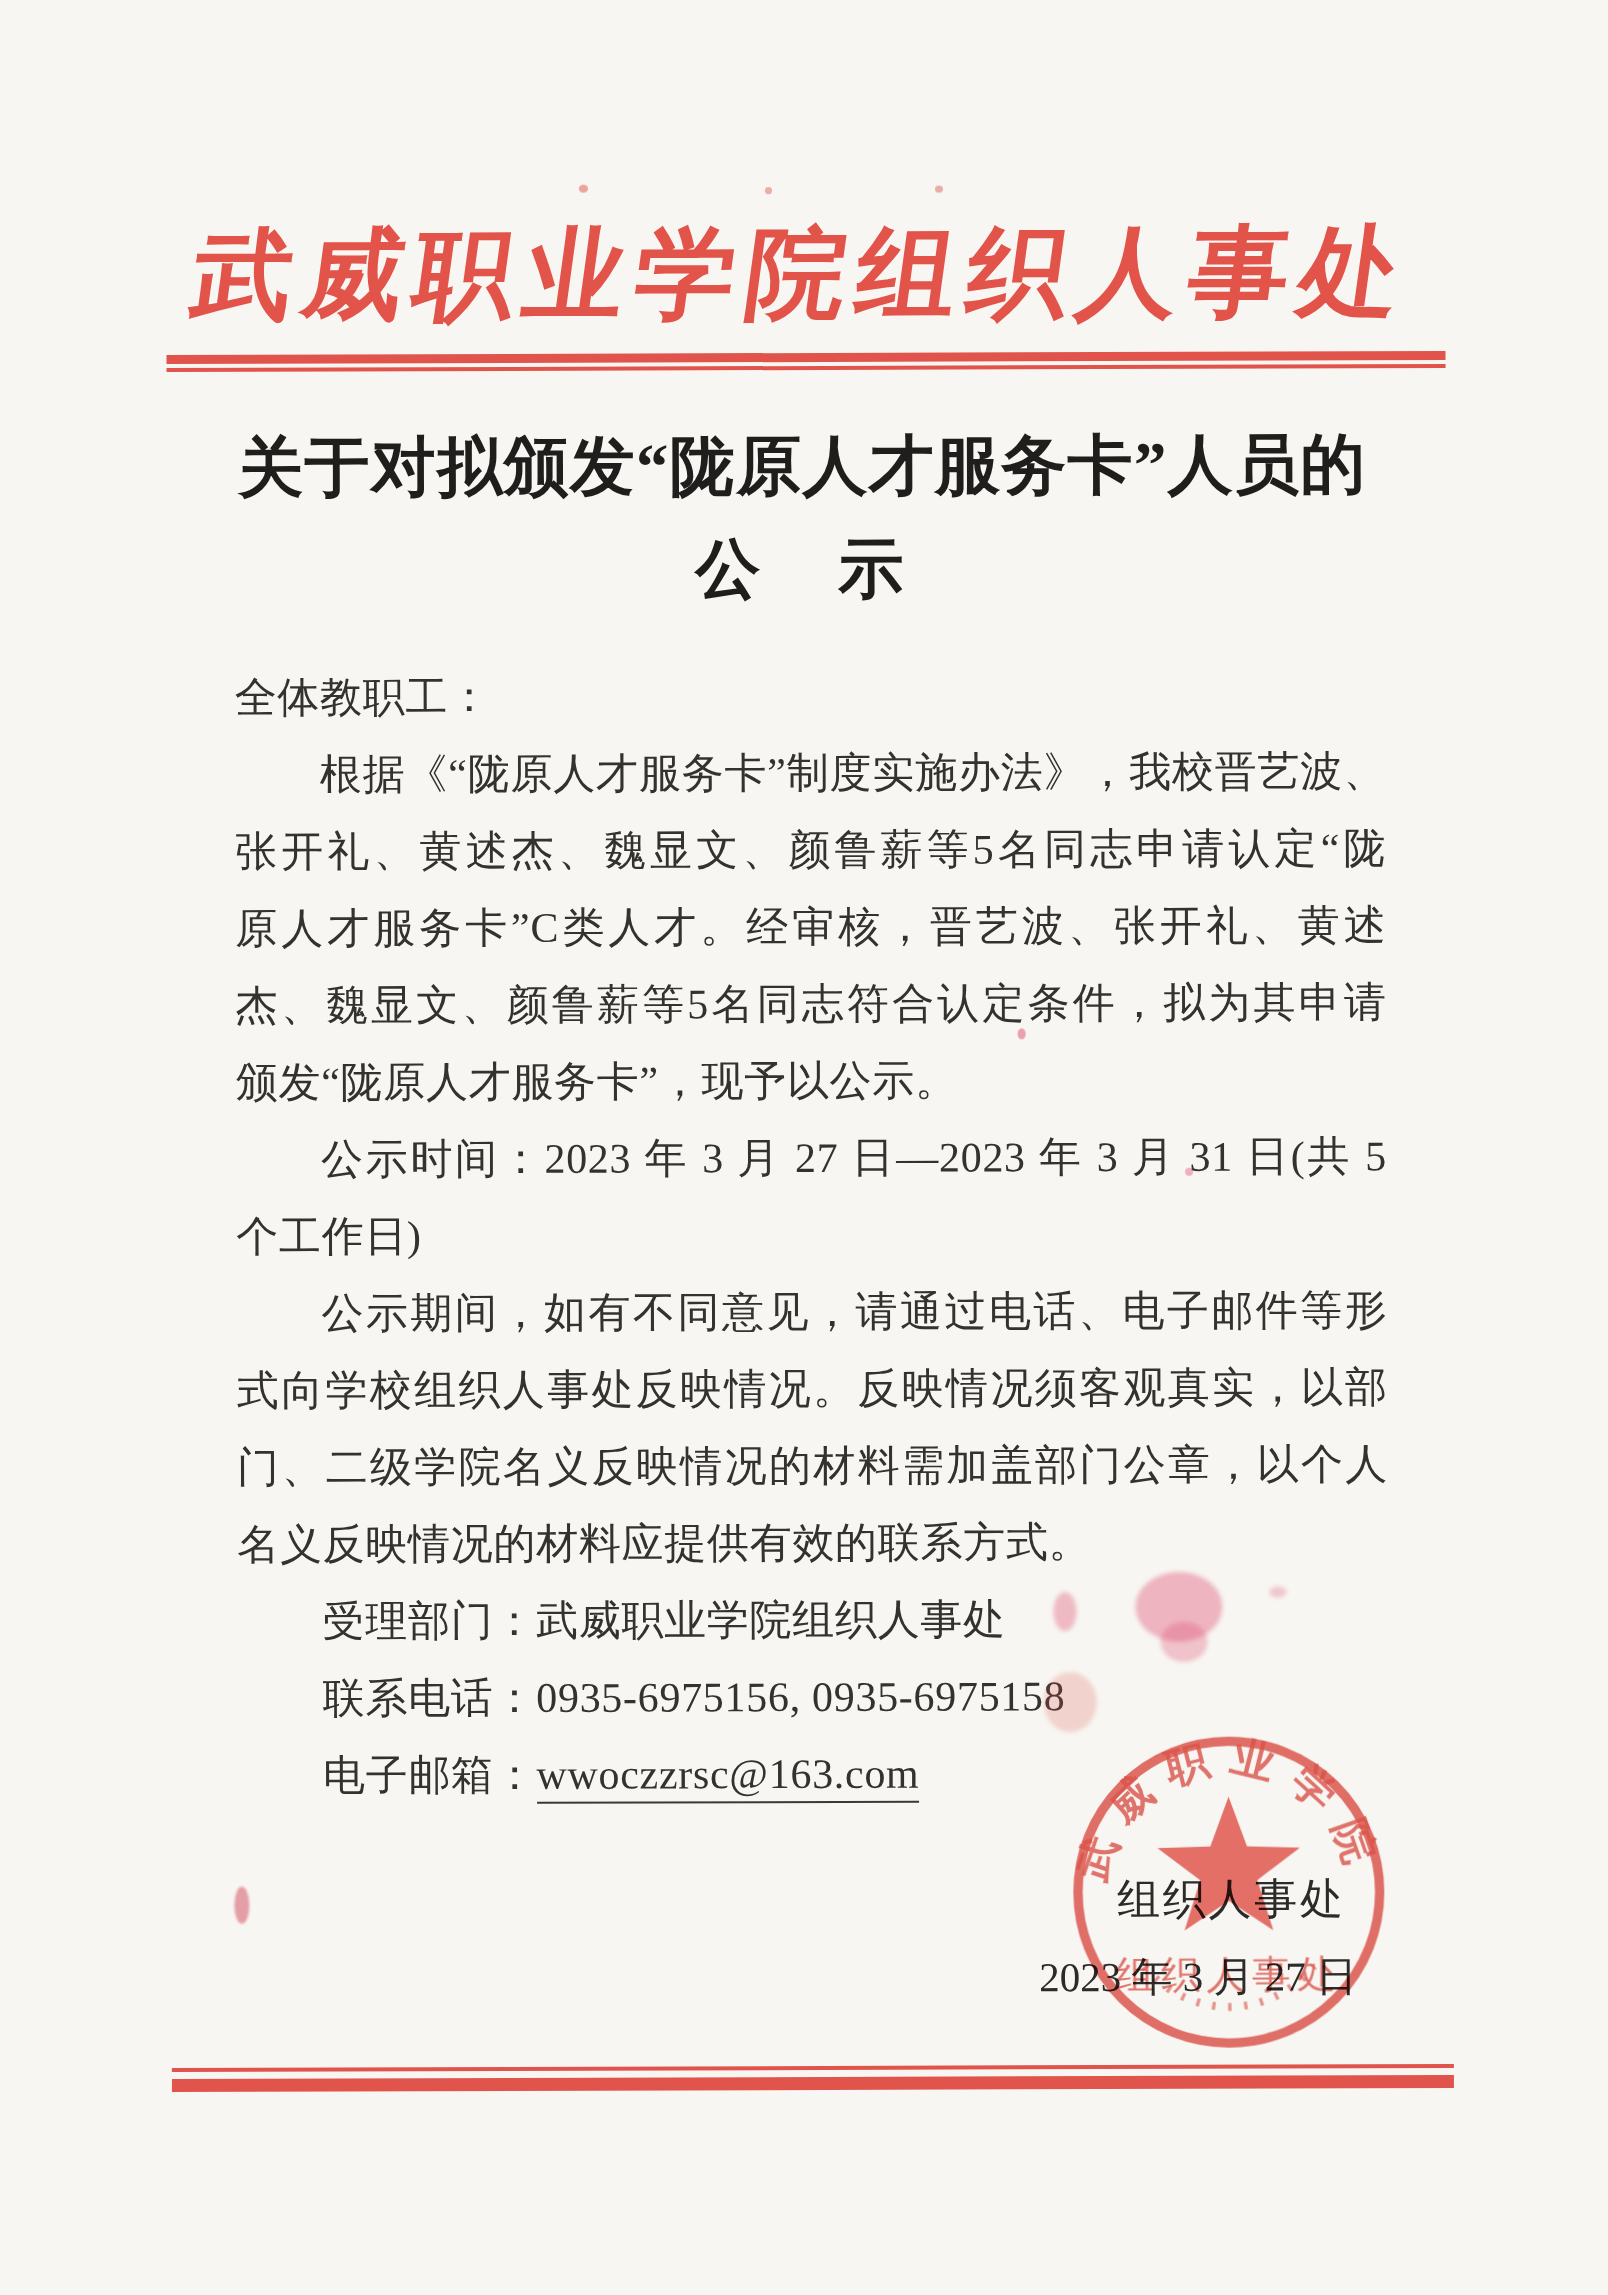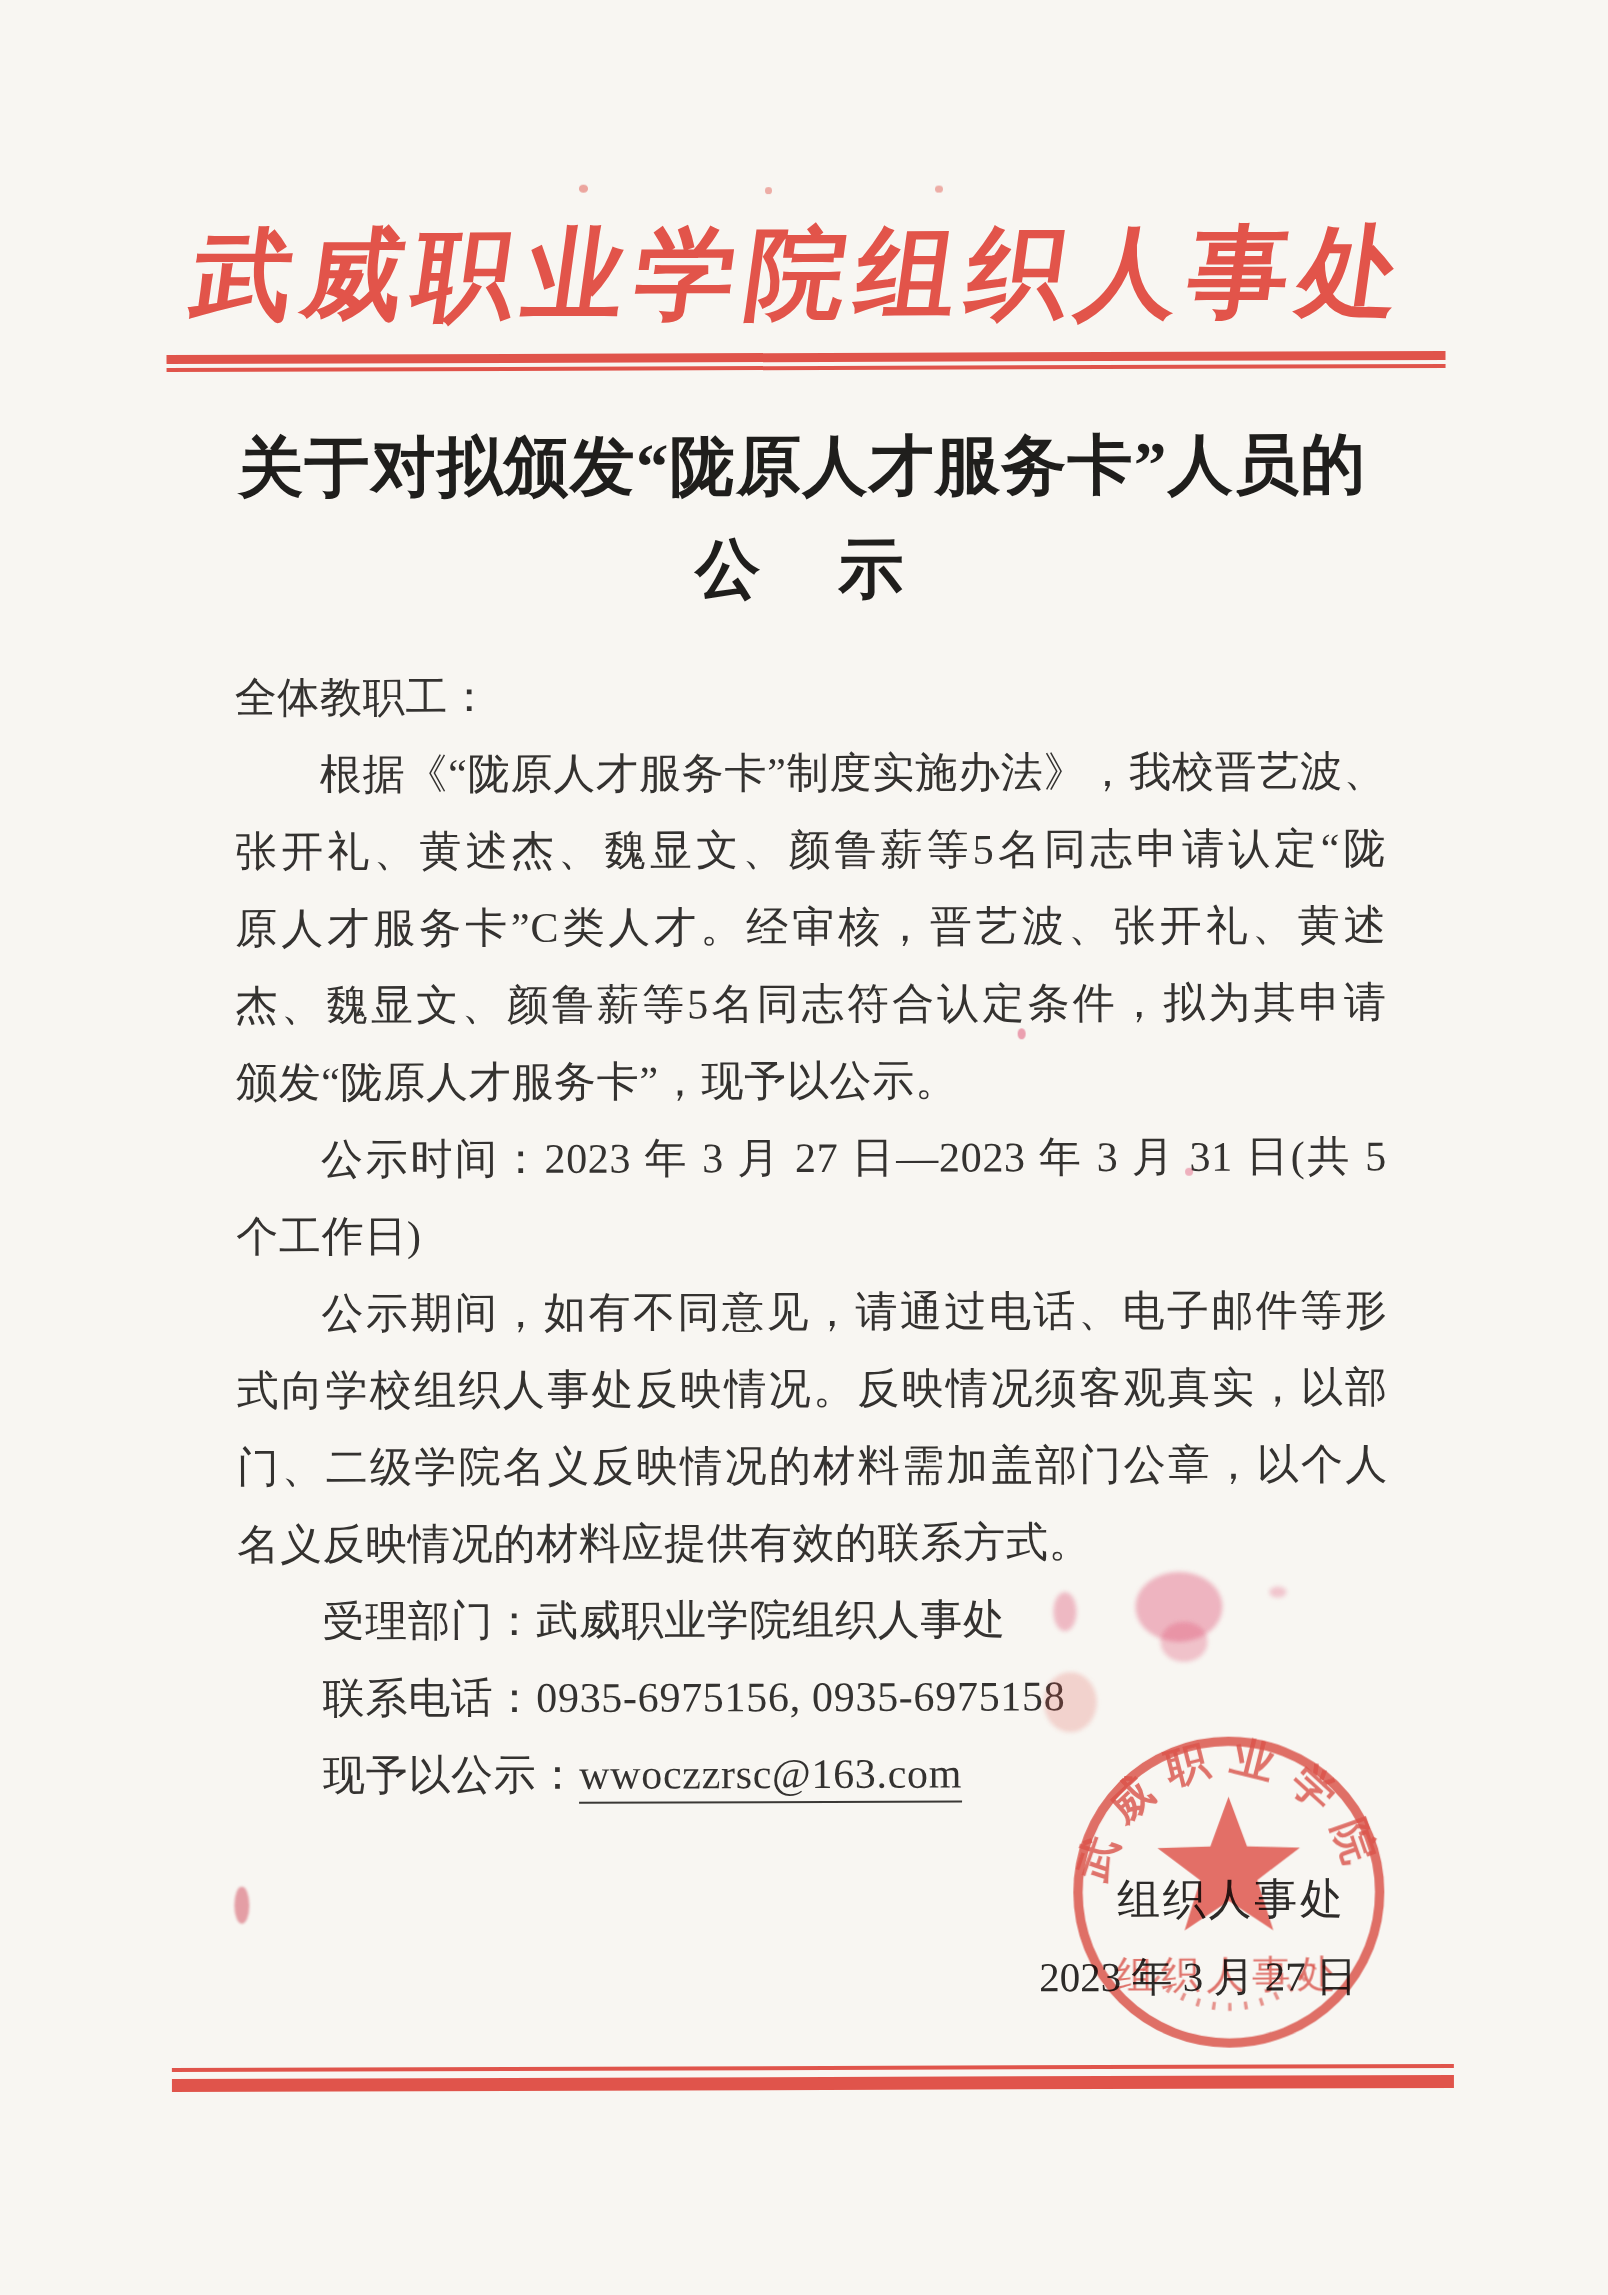--- a/index.html
+++ b/index.html
@@ -120,21 +120,21 @@
       <div class="bline fill">杰、魏显文、颜鲁薪等5名同志符合认定条件，拟为其申请</div>
       <div class="bline">颁发“陇原人才服务卡”，现予以公示。</div>
       <div class="bline fill indent">公示时间：2023 年 3 月 27 日—2023 年 3 月 31 日(共 5</div>
       <div class="bline">个工作日)</div>
       <div class="bline fill indent">公示期间，如有不同意见，请通过电话、电子邮件等形</div>
       <div class="bline fill">式向学校组织人事处反映情况。反映情况须客观真实，以部</div>
       <div class="bline fill">门、二级学院名义反映情况的材料需加盖部门公章，以个人</div>
       <div class="bline">名义反映情况的材料应提供有效的联系方式。</div>
       <div class="bline indent">受理部门：武威职业学院组织人事处</div>
       <div class="bline indent">联系电话：0935-6975156, 0935-6975158</div>
-      <div class="bline indent"><span>现予以公示：</span><span class="email-underline">wwoczzrsc@163.com</span></div>
+      <div class="bline indent"><span>电子邮箱：</span><span class="email-underline">wwoczzrsc@163.com</span></div>
     </div>
 
     <div class="sign-dept">组织人事处</div>
     <div class="sign-date">2023 年 3 月 27 日</div>
 
     <svg class="seal" viewBox="0 0 478 478">
       <defs>
         <path id="arcTop" d="M 64,292 A 182,182 0 1 1 414,292" fill="none"></path>
       </defs>
       <circle cx="239" cy="239" r="226" fill="none" stroke="#d84a41" stroke-width="14" opacity="0.82"></circle>

